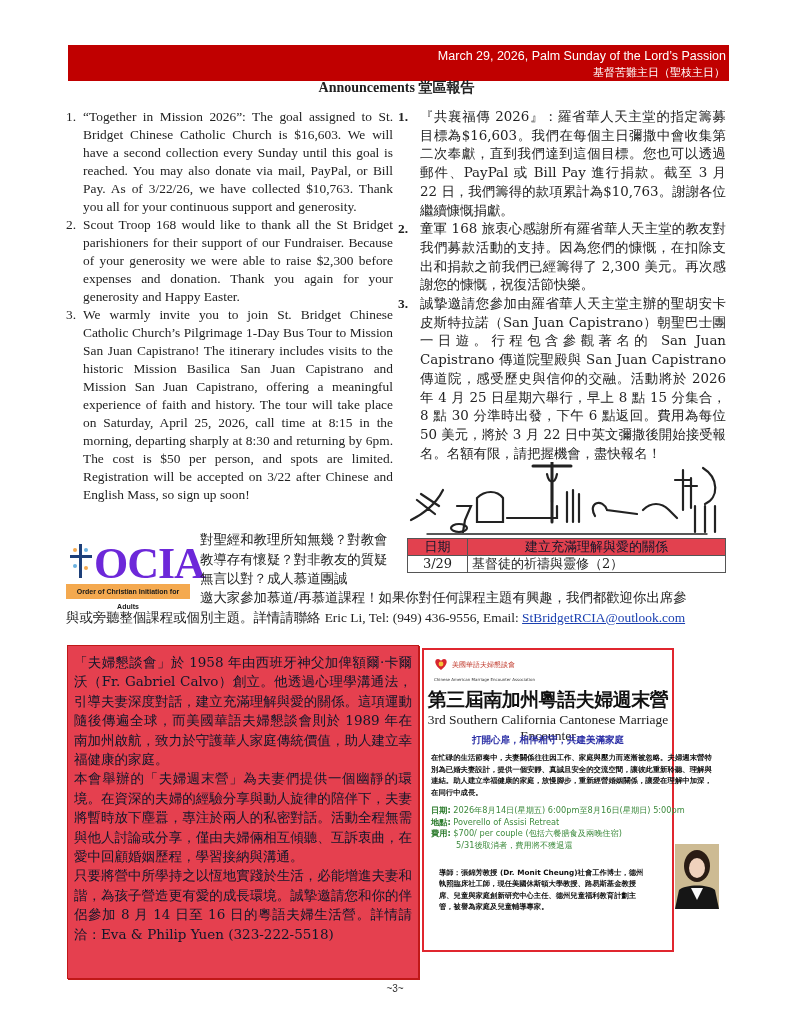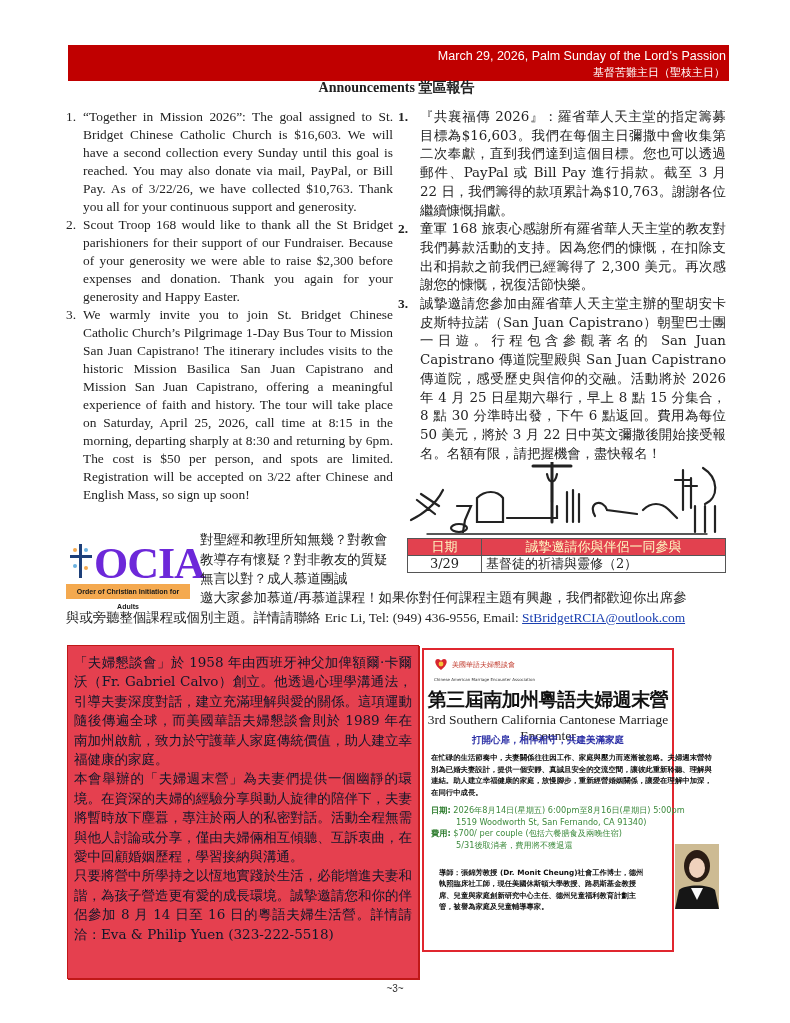--- a/index.html
+++ b/index.html
@@ -25,22 +25,22 @@
   .ocia-logo .word { position:absolute; left:28px; top:-2px; font-size:44px; font-weight:bold;
                      color:#6d28d9; font-family:"Liberation Serif",serif; letter-spacing:-1px; }
   .ocia-logo .cross { position:absolute; left:4px; top:4px; width:22px; height:34px; }
   .ocia-logo .tag { position:absolute; left:0; top:44px; width:124px; height:15px; background:#f4a94f;
                     color:#1a1a1a; font-size:7px; line-height:15px; text-align:center;
                     font-family:"Liberation Sans",sans-serif; font-weight:bold; }
   .ocia-text { position:absolute; left:200px; top:530px; width:196px; font-size:13.4px; line-height:19.5px;
                font-family:"DejaVu Serif",serif; }
   .ocia-table { position:absolute; left:407px; top:538px; width:319px; border-collapse:collapse;
                 font-size:13px; font-family:"DejaVu Serif",serif; }
-  .ocia-table th { background:#e2414f; color:#fef9c3; font-weight:normal; border:1px solid #555;
-                   height:16px; line-height:16px; padding:0 18px; }
+  .ocia-table th { background:#e2414f; color:#0f172a; font-weight:normal; border:1px solid #555;
+                   height:16px; line-height:16px; padding:0 11px; }
   .ocia-table td { border:1px solid #555; height:16px; line-height:16px; padding:0 4px; }
   .ocia-table .c1 { width:37px; text-align:center; }
   .ocia-tail { position:absolute; left:66px; top:588px; width:662px; font-size:13.4px; line-height:20px;
                font-family:"DejaVu Serif",serif; text-align:justify; }
   .ocia-tail .indent { display:block; padding-left:134px; }
   .ocia-tail a { color:#1a3fb0; text-decoration:underline; font-family:"Liberation Serif",serif; }
   .ocia-tail .lat { font-family:"Liberation Serif",serif; }
   .me-box { position:absolute; left:67px; top:645px; width:352px; height:334px; background:#e5404f;
             border:1px solid #c01818; box-shadow:1px 1px 0 #c01818; color:#0f172a; box-sizing:border-box;
             padding:7px 6px; font-size:13.5px; line-height:19.4px; text-align:justify;
@@ -141,21 +141,21 @@
   <span class="word">OCIA</span>
   <div class="tag">Order of Christian Initiation for Adults</div>
 </div>
 
 <div class="ocia-text">對聖經和教理所知無幾？對教會教導存有懷疑？對非教友的質疑無言以對？成人慕道團誠</div>
 
 <table class="ocia-table">
   <tbody>
       <tr>
     <th class="c1">日期</th>
-    <th>誠摯邀請你與伴侶一同參與</th>
+    <th>建立充滿理解與愛的關係</th>
   </tr>
   <tr>
     <td class="c1">3/29</td>
     <td>基督徒的祈禱與靈修（2）</td>
   </tr>
 </tbody>
   </table>
 
 <div class="ocia-tail">
   <span class="indent">邀大家參加慕道/再慕道課程！如果你對任何課程主題有興趣，我們都歡迎你出席參</span>
@@ -176,21 +176,21 @@
     </svg>
     <span class="orgname">美國華語夫婦懇談會</span>
   </div>
   <div class="org-en">Chinese American Marriage Encounter Association</div>
   <div class="title-zh">第三屆南加州粵語夫婦週末營</div>
   <div class="title-en">3rd Southern California Cantonese Marriage Encounter</div>
   <div class="slogan">打開心扉，相伴相守，共建美滿家庭</div>
   <div class="desc">在忙碌的生活節奏中，夫妻關係往往因工作、家庭與壓力而逐漸被忽略。夫婦週末營特別為已婚夫妻設計，提供一個安靜、真誠且安全的交流空間，讓彼此重新聆聽、理解與連結。助人建立幸福健康的家庭，放慢腳步，重新經營婚姻關係，讓愛在理解中加深，在同行中成長。</div>
   <div class="details">
     <div><span class="lbl">日期:</span> <span>2026年8月14日(星期五) 6:00pm至8月16日(星期日) 5:00pm</span></div>
-    <span class="indent">1519 Woodworth St, San Fernando, CA 91340)</span>
+    <div><span class="lbl">地點:</span> <span>Poverello of Assisi Retreat</span></div>
     <div><span class="lbl">費用:</span> <span>$700/ per couple (包括六餐膳食及兩晚住宿)</span></div>
     <span class="indent">5/31後取消者，費用將不獲退還</span>
   </div>
   <div class="mentor">導師：張錦芳教授 (Dr. Monit Cheung)社會工作博士，德州執照臨床社工師，現任美國休斯頓大學教授、路易斯基金教授席、兒童與家庭創新研究中心主任、德州兒童福利教育計劃主管，被譽為家庭及兒童輔導專家。</div>
   <svg class="photo" viewBox="0 0 44 65">
     <rect width="44" height="65" fill="#cdbb93"></rect>
     <ellipse cx="22" cy="22" rx="13" ry="16" fill="#2a1c14"></ellipse>
     <ellipse cx="22" cy="24" rx="8" ry="10" fill="#f0d2bd"></ellipse>
     <path d="M0 65 L4 46 C10 40 34 40 40 46 L44 65 Z" fill="#161616"></path>
     <path d="M16 44 L22 56 L28 44 Z" fill="#fafafa"></path>

